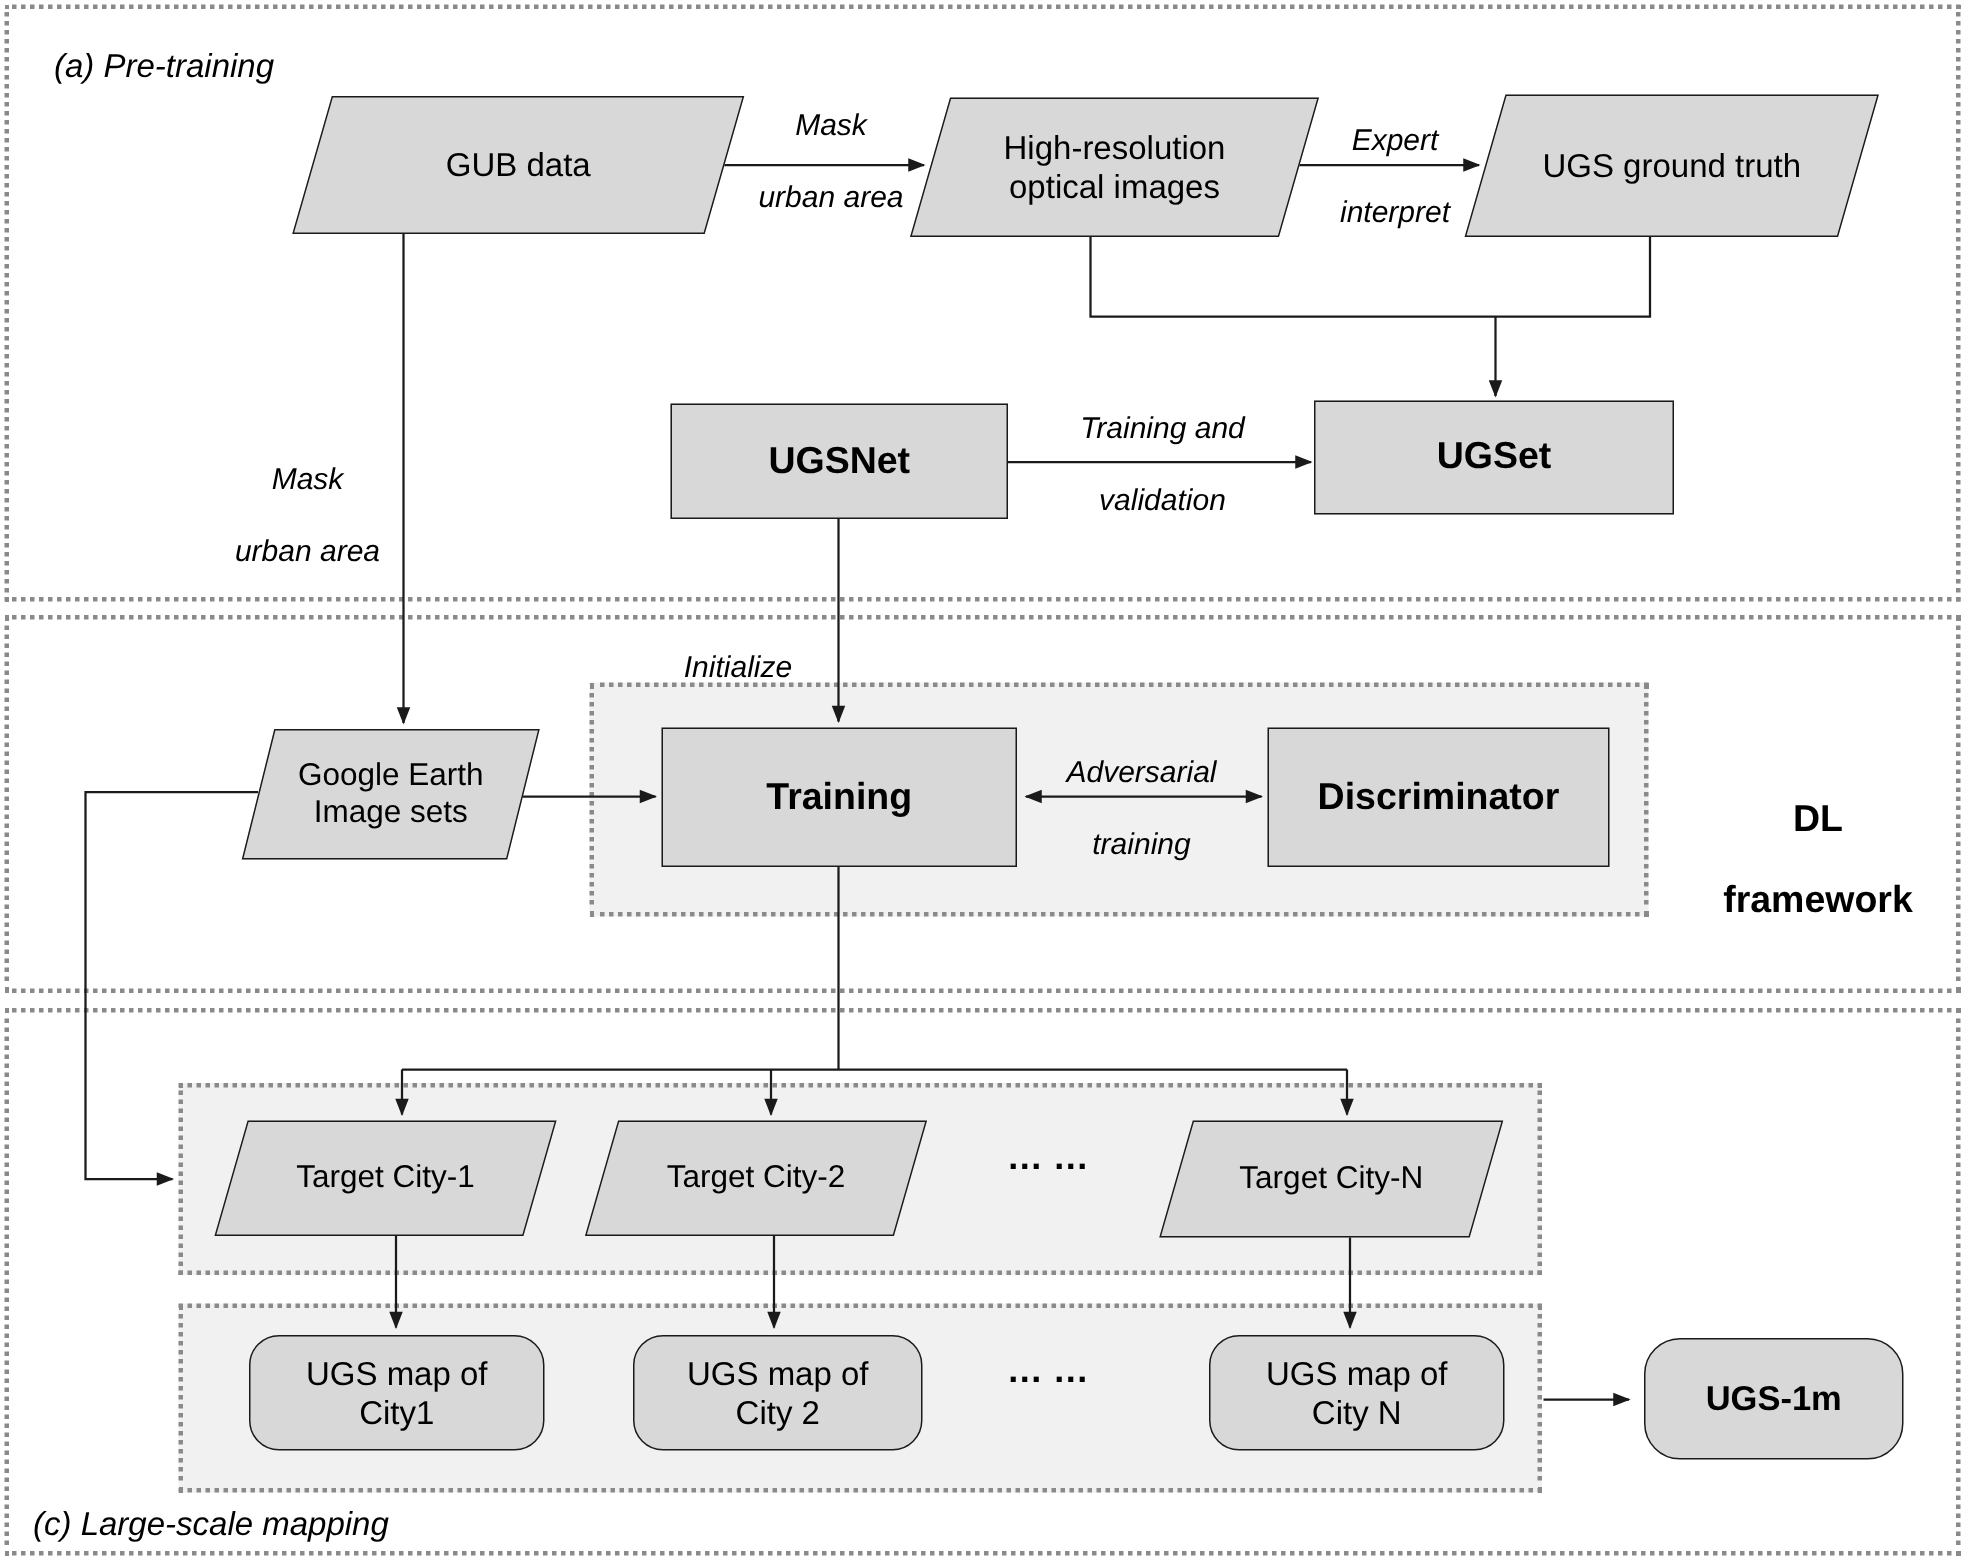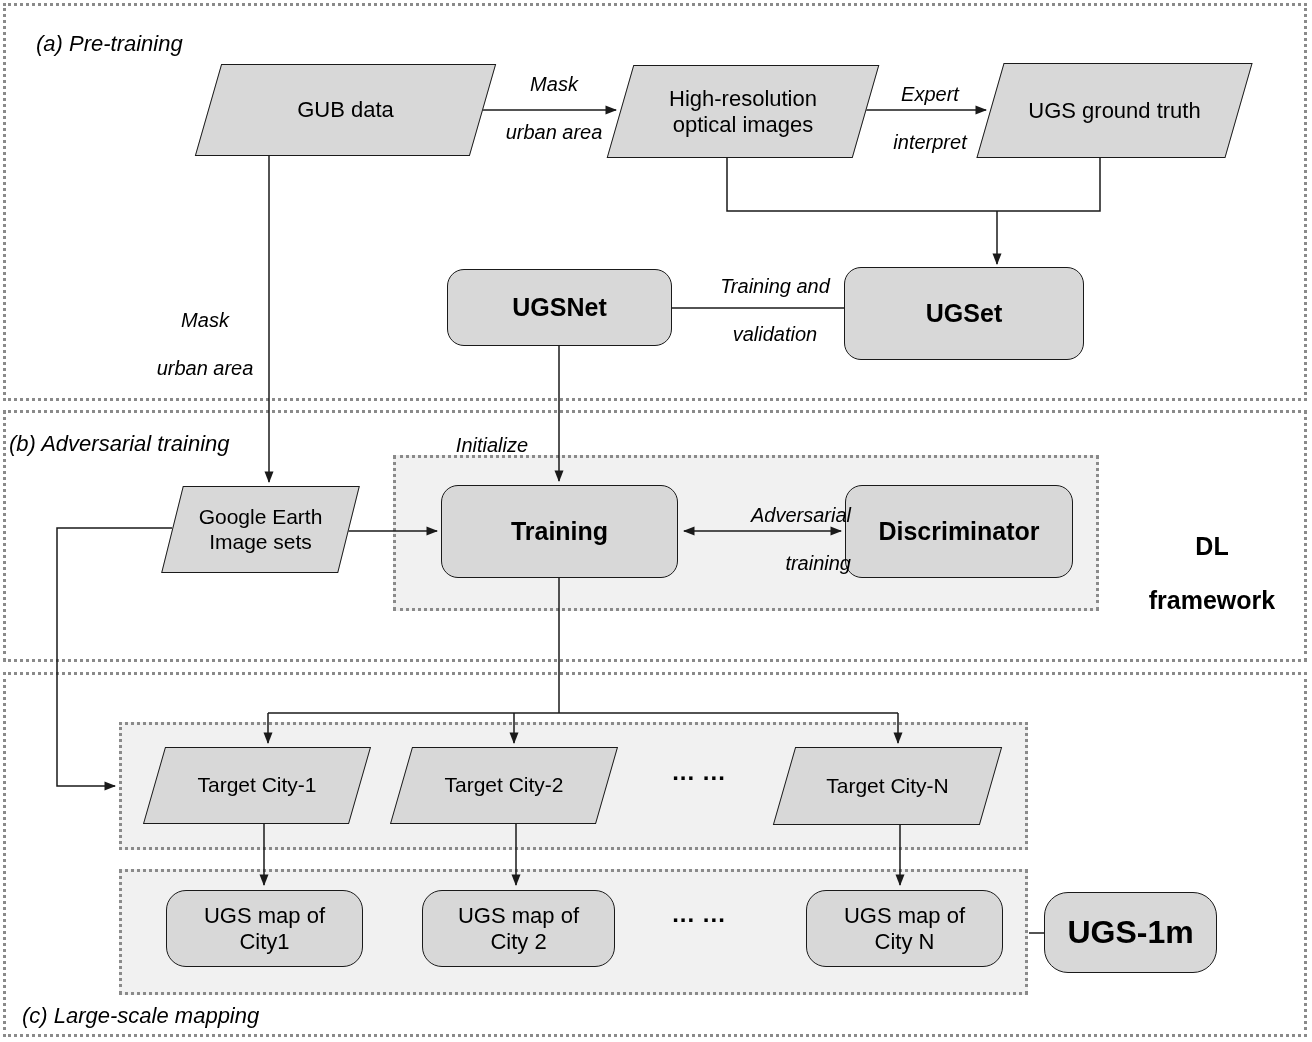--- a/index.html
+++ b/index.html
@@ -24,21 +24,21 @@
   #wires{position:absolute; left:0; top:0; z-index:5; pointer-events:none;}
   .node{
     position:absolute; box-sizing:border-box; z-index:10;
     display:flex; align-items:center; justify-content:center; text-align:center;
     background:var(--node_fill); border:1.5px solid var(--node_border);
     font-size:22px; line-height:1.18;
   }
   .rect{}
   .round{border-radius:20px;}
   .round.big{border-radius:24px;}
-  .bold{font-weight:bold; font-size:25px;border-radius:17px;}
+  .bold{font-weight:bold; font-size:25px;}
   .para16{transform:skewX(-16deg);}
   .para14{transform:skewX(-14deg);}
   .para16 .inner{transform:skewX(16deg);}
   .para14 .inner{transform:skewX(14deg);}
   .inner{width:100%; height:100%; display:flex; flex-direction:column;
     align-items:center; justify-content:center; text-align:center;}
   .f21{font-size:21px;}
   .lbl{
     position:absolute; z-index:10; text-align:center;
     font-style:italic; font-size:20px; line-height:24px; white-space:pre-line;
@@ -86,21 +86,20 @@
       <path d="M514,713 V743" marker-end="url(#arrow)"></path>
       <path d="M898,713 V743" marker-end="url(#arrow)"></path>
       <path d="M264,824 V885" marker-end="url(#arrow)"></path>
       <path d="M516,824 V885" marker-end="url(#arrow)"></path>
       <path d="M900,824 V885" marker-end="url(#arrow)"></path>
       <path d="M1029,933 H1086" marker-end="url(#arrow)"></path>
     </g>
   </svg>
 
   <div class="seclbl" style="left:36px; top:31px;">(a) Pre-training</div>
-  <div class="seclbl" style="left:9px; top:431px;">(b) Adversarial training</div>
   <div class="seclbl" style="left:22px; top:1003px;">(c) Large-scale mapping</div>
 
   <div class="node para16" style="left:208px; top:64px; width:275px; height:92px;">
     <div class="inner">
         <span>GUB data</span>
       </div>
   </div>
 
   <div class="node para16" style="left:620px; top:65px; width:246px; height:93px;">
     <div class="inner">
@@ -112,21 +111,21 @@
   <div class="node para16" style="left:990px; top:63px; width:249px; height:95px;">
     <div class="inner">
         <span>UGS ground truth</span>
       </div>
   </div>
 
   <div class="node rect bold" style="left:447px; top:269px; width:225px; height:77px;">
     <span>UGSNet</span>
   </div>
 
-  <div class="node rect bold" style="left:844px; top:267px; width:240px; height:93px;">
+  <div class="node rect bold" style="left:876px; top:267px; width:240px; height:76px;">
     <span>UGSet</span>
   </div>
 
   <div class="node para14 f21" style="left:172px; top:486px; width:177px; height:87px;">
     <div class="inner">
       <span class="l2">Google Earth</span>
       <span class="l2">Image sets</span>
     </div>
   </div>
 
@@ -170,21 +169,21 @@
     </div>
   </div>
 
   <div class="node round" style="left:806px; top:890px; width:197px; height:77px;">
     <div class="inner">
       <span class="l2">UGS map of</span>
       <span class="l2">City N</span>
     </div>
   </div>
 
-  <div class="node round big bold" style="left:1044px; top:892px; width:173px; height:81px; font-size:32px;">
+  <div class="node round big bold" style="left:1096px; top:892px; width:173px; height:81px; font-size:23px;">
     <span>UGS-1m</span>
   </div>
 
   <div class="lbl" style="left:464px; top:48px; width:180px;">
     <span class="l2">Mask</span>
     <span class="l2">urban area</span>
   </div>
 
   <div class="lbl" style="left:860px; top:58px; width:140px;">
     <span class="l2">Expert</span>
@@ -196,21 +195,21 @@
     <span class="l2">urban area</span>
   </div>
 
   <div class="lbl" style="left:685px; top:250px; width:180px;text-align:center;">
     <span class="l2">Training and</span>
     <span class="l2">validation</span>
   </div>
 
   <div class="lbl" style="left:412px; top:433px; width:160px;">Initialize</div>
 
-  <div class="lbl" style="left:671px; top:479px; width:180px;text-align:right;">
+  <div class="lbl" style="left:671px; top:479px; width:180px;">
     <span class="l2">Adversarial</span>
     <span class="l2">training</span>
   </div>
 
   <div class="lbl dlbl" style="left:1122px; top:506px; width:180px;">
     <span class="l2">DL</span>
     <span class="l2">framework</span>
   </div>
 
   <div class="lbl dots" style="left:649px; top:760px; width:100px;">... ...</div>

